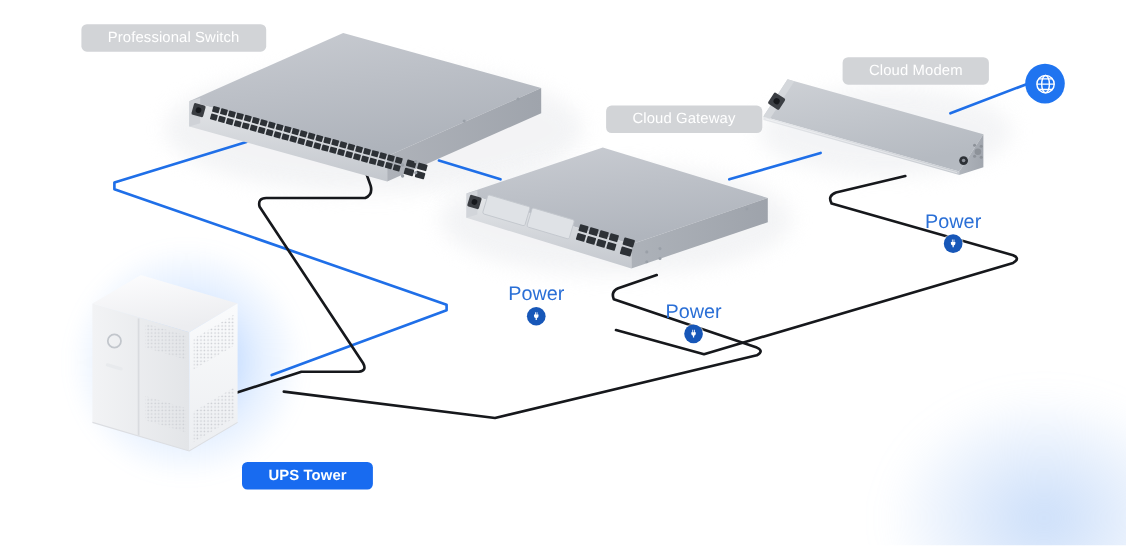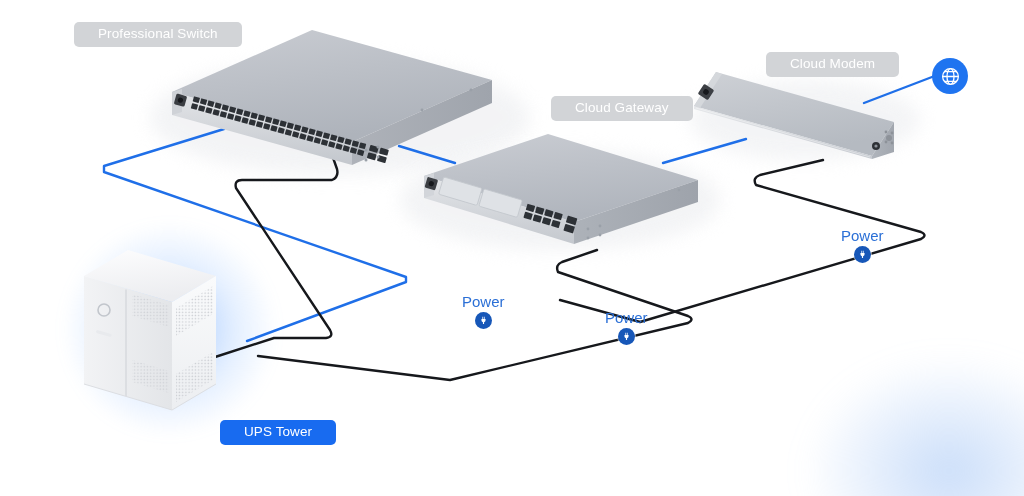--- a/index.html
+++ b/index.html
@@ -23,27 +23,27 @@
     display: inline-flex; align-items: center; justify-content: center;
     padding: 5px 24px 6px;
     border-radius: 5px;
     font-size: 13.5px;
     letter-spacing: .1px;
     color: #ffffff;
     white-space: nowrap;
     line-height: 1;
   }
   .chip.gray { background: #d2d4d7; }
-  .chip.blue { background: #186bf0; font-weight: 400; }
+  .chip.blue { background: #186bf0; font-weight: 700; }
 
   
   .pwr { position: absolute; text-align: center; }
   .pwr .txt {
-    font-size: 15px; color: #2a6fd6;
-    line-height: 1; margin-bottom: 3px; white-space: nowrap; margin-top: 36px;
+    font-size: 18px; color: #2a6fd6;
+    line-height: 1; margin-bottom: 3px; white-space: nowrap;
   }
   .pwr .dot {
     width: 17px; height: 17px; border-radius: 50%;
     background: #1757b8; margin: 0 auto;
     display: flex; align-items: center; justify-content: center;
     box-shadow: 0 0 0 1px rgba(255,255,255,.55);
   }
   .pwr .dot svg { display: block; }
 
   

